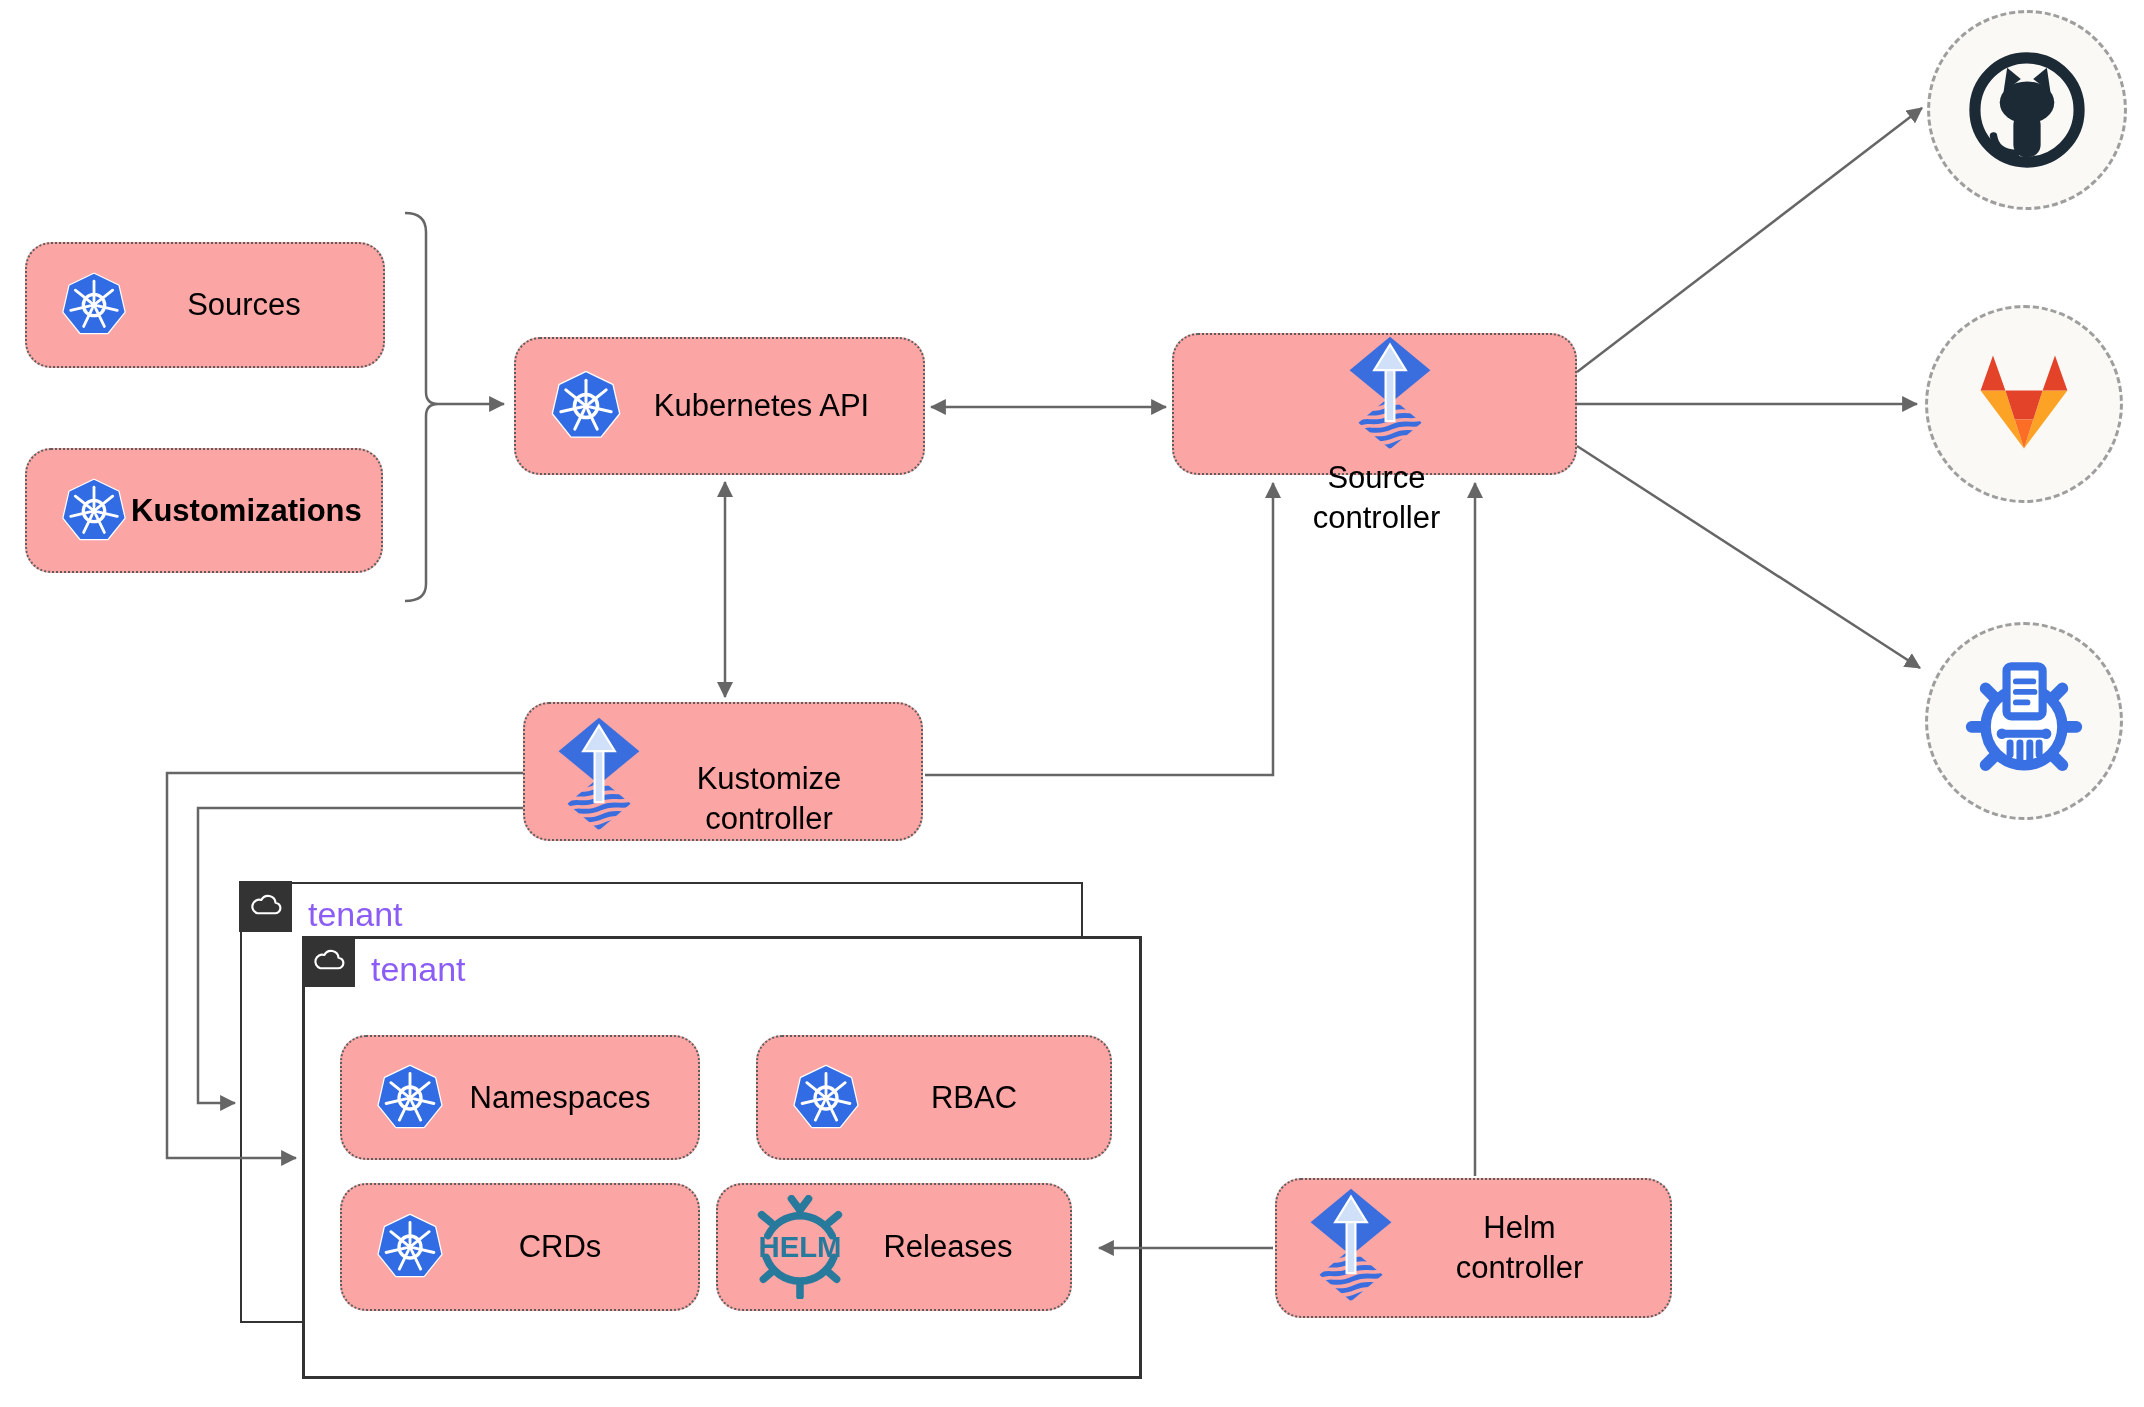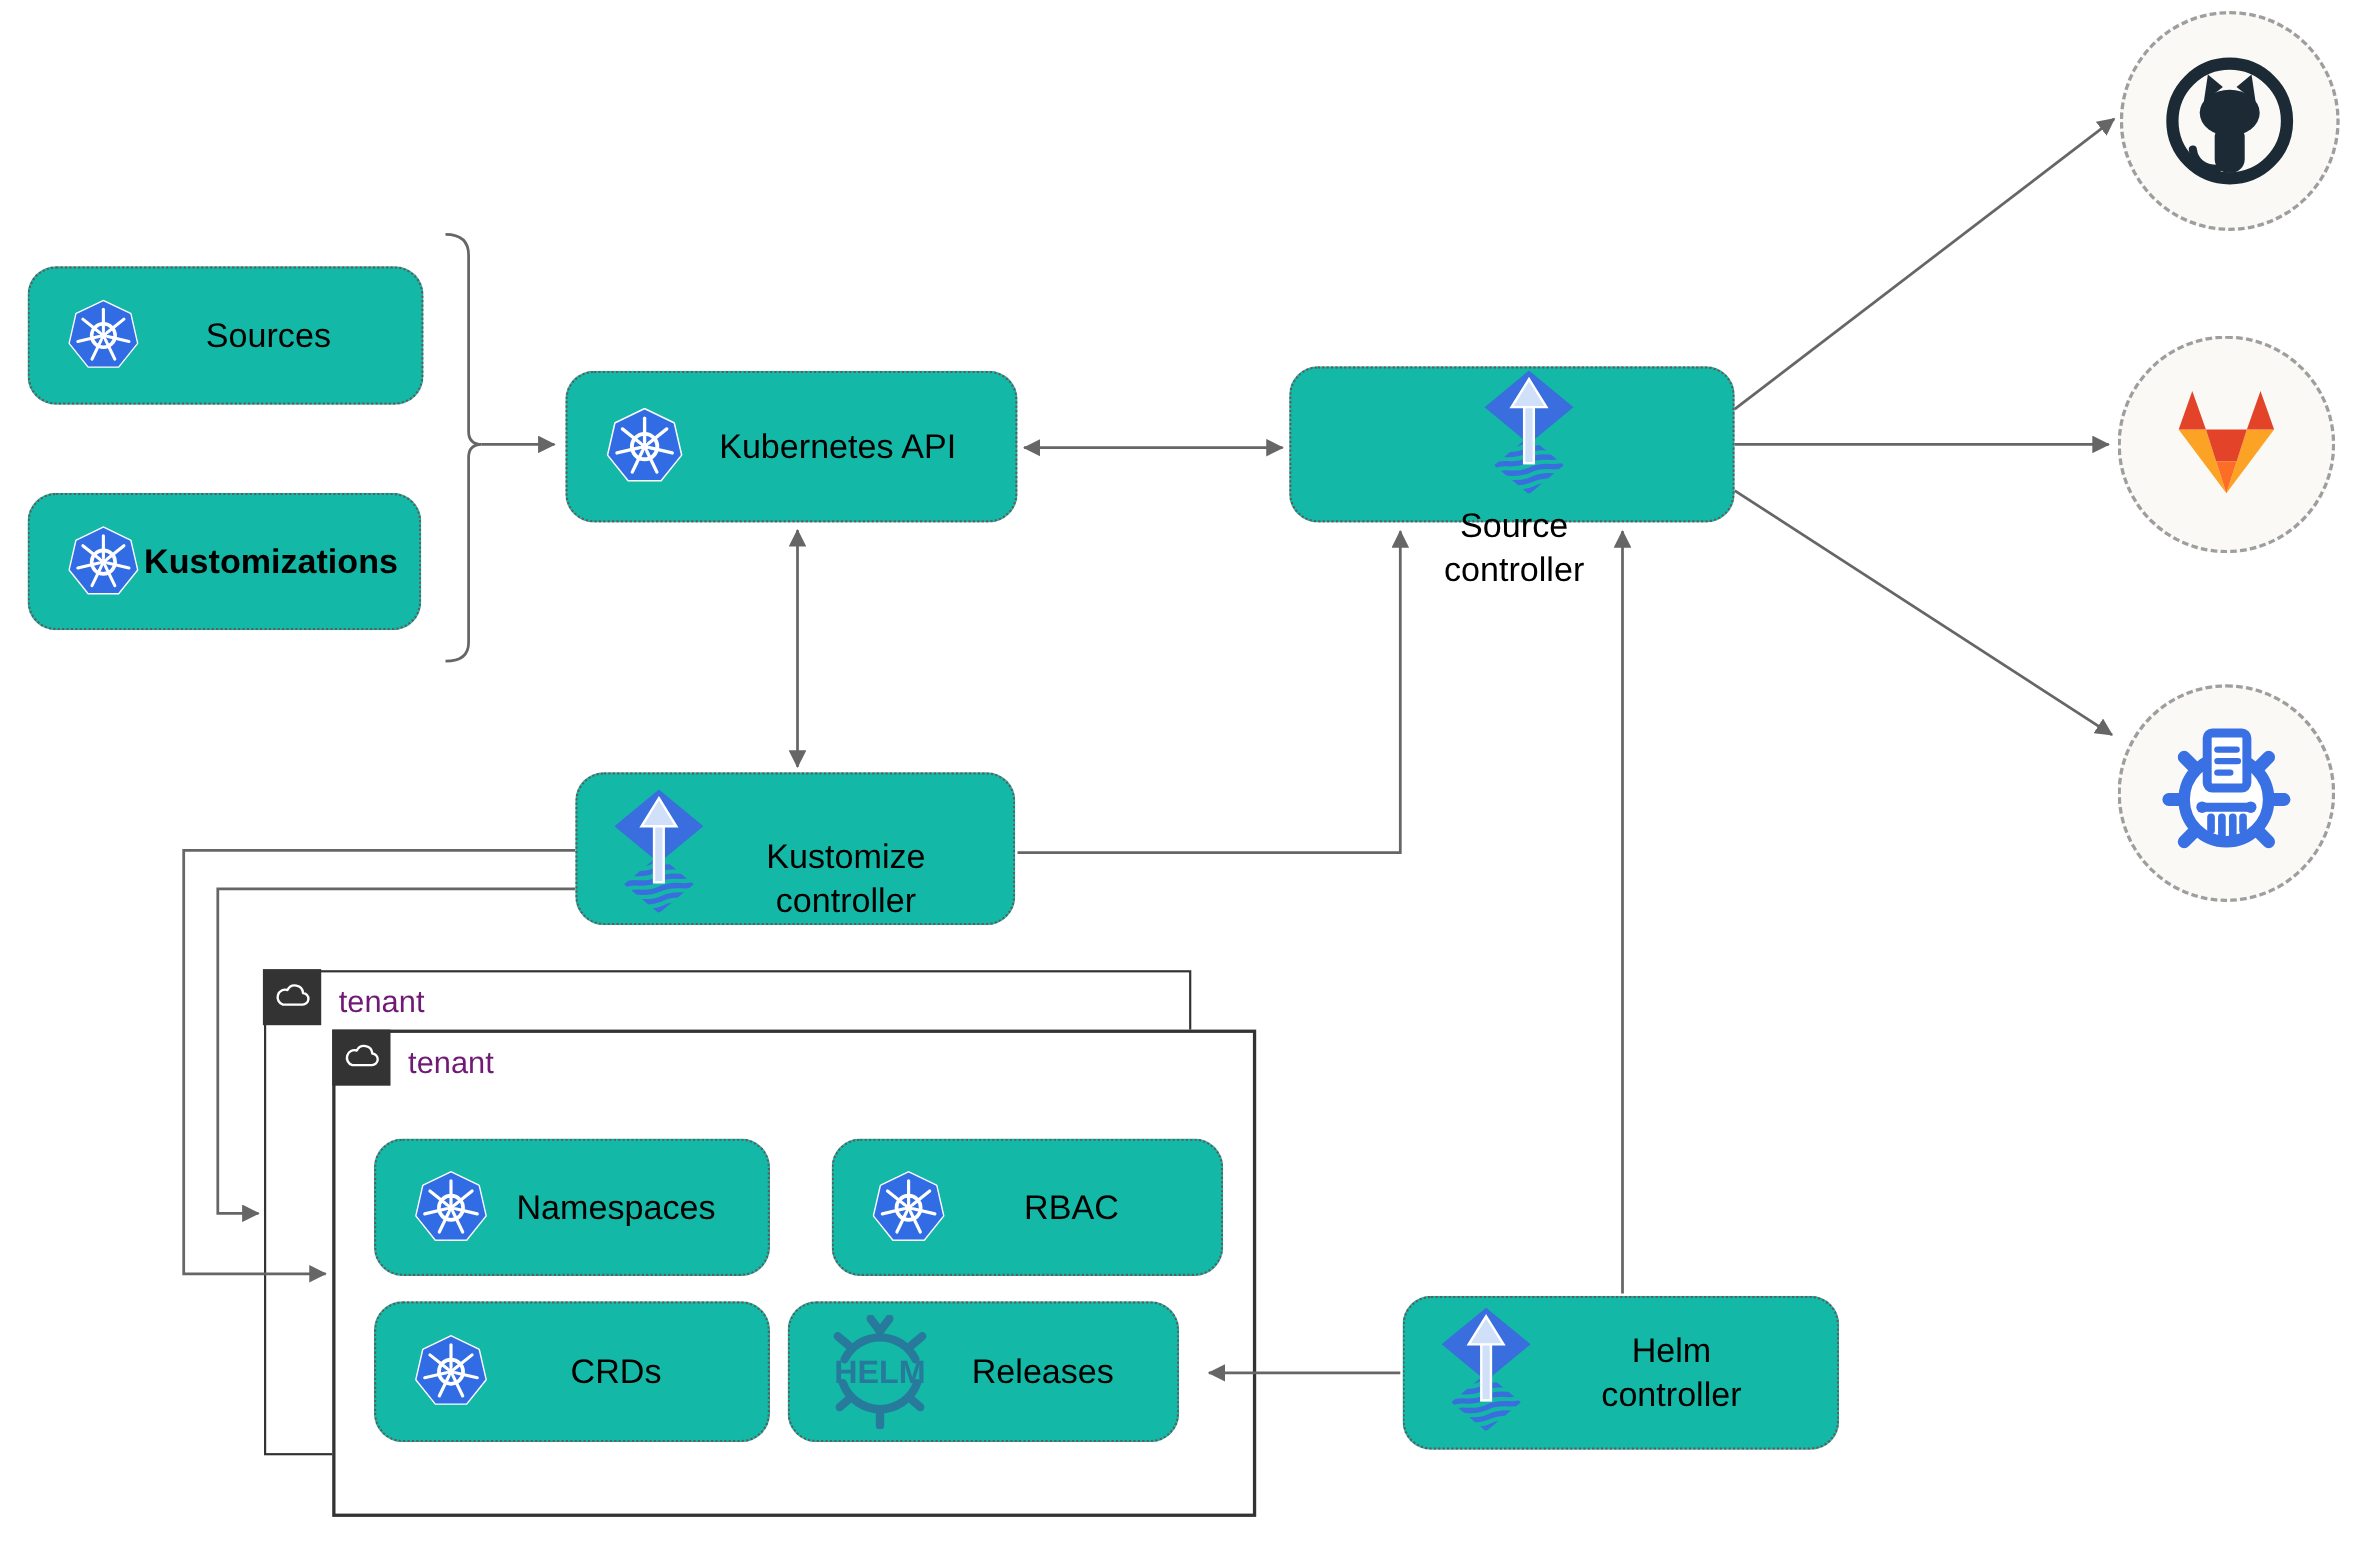--- a/index.html
+++ b/index.html
@@ -6,21 +6,21 @@
   body{
     width:2144px;height:1407px;position:relative;background:#ffffff;
     font-family:"Liberation Sans","DejaVu Sans",sans-serif;color:#000;
     overflow:hidden;
   }
   .layer{position:absolute;left:0;top:0;width:2144px;height:1407px;}
   svg.wires{pointer-events:none;z-index:5;}
   
   .node{
     position:absolute;box-sizing:border-box;z-index:10;
-    background:#14b8a6;border:2px dotted #5d5d5d;border-radius:26px;
+    background:#fca5a5;border:2px dotted #5d5d5d;border-radius:26px;
     display:flex;align-items:center;padding-left:30px;
   }
   .node-label{
     flex:1;text-align:center;padding-right:26px;
     font-size:31px;line-height:40px;color:#000;white-space:nowrap;
   }
   .icon{flex:0 0 auto;display:block;}
   
   .endpoint{
     position:absolute;box-sizing:border-box;z-index:10;border-radius:50%;
@@ -30,21 +30,21 @@
   
   .tenant{
     position:absolute;box-sizing:border-box;z-index:1;
     background:#ffffff;border:3px solid #333333;
   }
   .tenant-header{
     position:absolute;left:-3px;top:-3px;width:53px;height:51px;
     background:#333333;display:flex;align-items:center;justify-content:center;
   }
   .tenant-label{
-    position:absolute;left:66px;top:11px;font-size:28px;color:#701a75;
+    position:absolute;left:66px;top:11px;font-size:34px;color:#8b5cf6;
   }
 </style>
 </head>
 <body>
 
 <svg width="0" height="0" style="position:absolute" aria-hidden="true">
   <defs>
 
     <symbol id="sym-k8s" viewBox="-45 -45 90 90">
       <polygon points="0,-38 -29.7,-23.7 -37.1,8.5 -16.5,34.2 16.5,34.2 37.1,8.5 29.7,-23.7" fill="#326ce5" stroke="#ffffff" stroke-width="3" stroke-linejoin="round" paint-order="stroke"></polygon>

